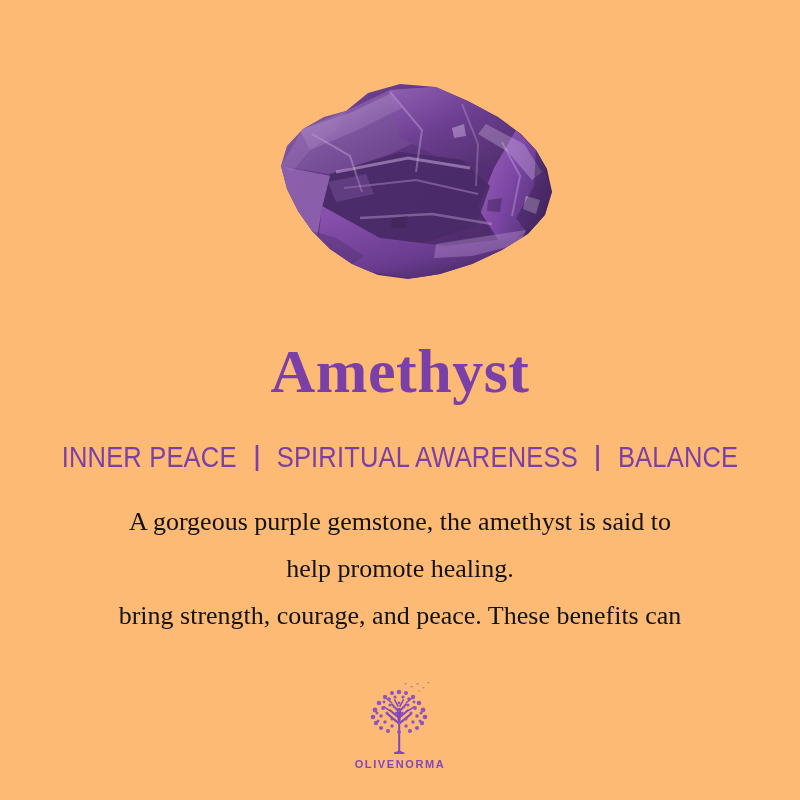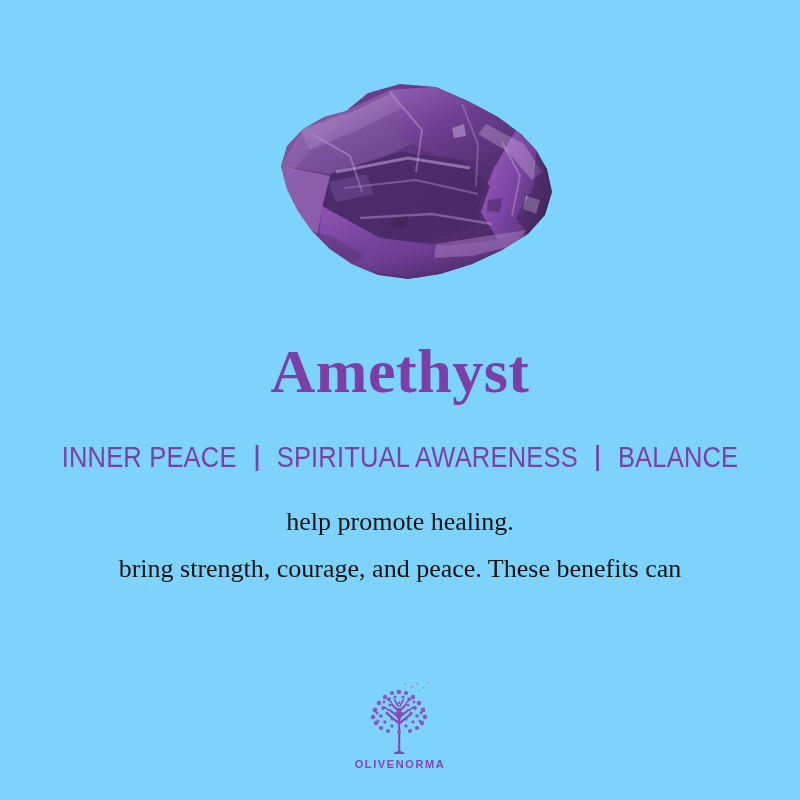--- a/index.html
+++ b/index.html
@@ -11,21 +11,21 @@
     width: 800px;
     height: 800px;
     font-family: "Liberation Serif", serif;
     overflow: hidden;
     position: relative;
   }
 
   .card {
     position: absolute;
     inset: 0;
-    background: #7dd3fc;
+    background: #fdba74;
     display: block;
   }
 
   
   .gem-wrap {
     position: absolute;
     left: 0;
     top: 0;
     width: 800px;
     height: 320px;
@@ -210,20 +210,21 @@
 
   <div class="subtitle">
     <span class="kw">INNER PEACE</span>
     <span class="sep"></span>
     <span class="kw">SPIRITUAL AWARENESS</span>
     <span class="sep"></span>
     <span class="kw">BALANCE</span>
   </div>
 
   <div class="desc">
+    <span class="line">A gorgeous purple gemstone, the amethyst is said to</span>
     <span class="line">help promote healing.</span>
     <span class="line">bring strength, courage, and peace. These benefits can</span>
   </div>
 
   <div class="logo">
     <svg class="logo-mark" viewBox="0 0 92 78" aria-hidden="true">
       <g fill="#8246b8">
 
         <path d="M44.2,74.5 L44.2,44 L42.6,36 L43.6,30 L46.4,30 L47.2,36 L46.2,44 L46.2,74.5 Z"></path>
         <path d="M45.2,72 L45.2,76 L40,76 L40,74.6 Q42.6,74.2 45.2,72 Z"></path>

